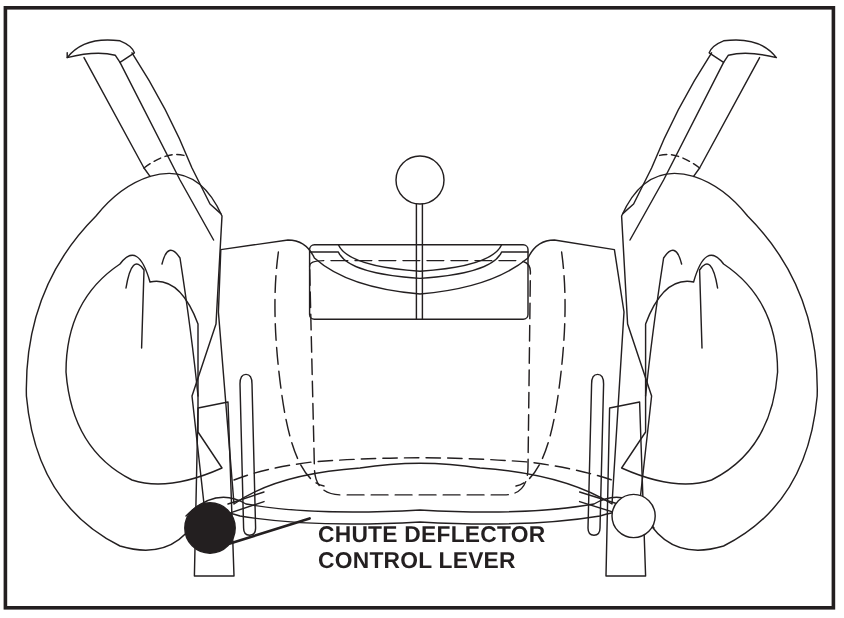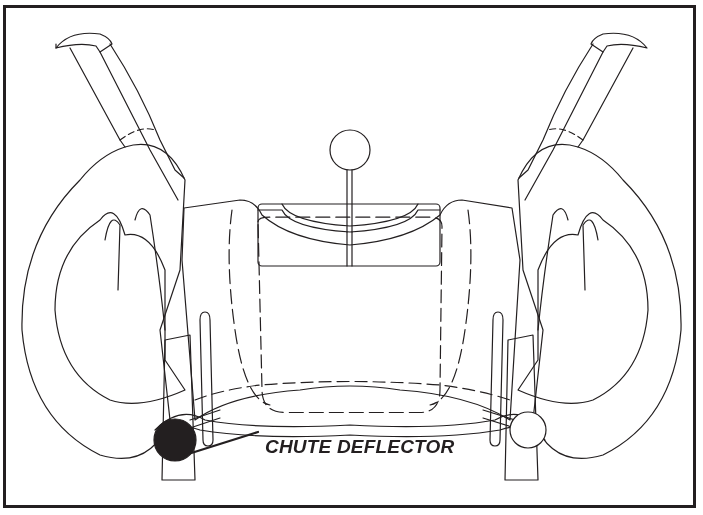--- a/index.html
+++ b/index.html
@@ -1,20 +1,20 @@
 <!DOCTYPE html>
 <html><head>
   <meta charset="utf-8">
   <style>
     html, body { margin:0; padding:0; background:#ffffff; }
     body { width:703px; height:515px; position:relative; overflow:hidden; }
     .frame { position:absolute; left:3px; top:5px; width:693px; height:503px; border:3px solid #231f20; box-sizing:border-box; background:#fff; }
     svg.drawing { position:absolute; left:0; top:0; width:703px; height:515px; }
     .callout { position:absolute; left:265px; top:436px; font-family:"Liberation Sans", sans-serif; font-weight:bold; font-size:19px; line-height:21px; color:#231f20; letter-spacing:0.2px; }
-    .callout div { white-space:nowrap;font-style:italic; }
+    .callout div { white-space:nowrap; }
   </style>
 </head>
 <body>
 
 <div class="frame"></div>
 
 <svg class="drawing" viewBox="0 0 703 515" fill="none" stroke="#231f20" stroke-width="1.2" stroke-linecap="round" stroke-linejoin="round">
 
   <g>
     <path d="M56 48 Q70 30 100 34 Q110 38 112 44 L100 52 L96 46 Q80 42 56 48 Z"></path>
@@ -85,13 +85,14 @@
 
   <g>
     <circle cx="175" cy="440" r="21" fill="#231f20"></circle>
   </g>
 
   <line x1="185" y1="455" x2="258" y2="432" stroke-width="2.2"></line>
 </svg>
 
 <div class="callout">
   <div>CHUTE DEFLECTOR</div>
+  <div>CONTROL LEVER</div>
 </div>
 
 </body></html>

